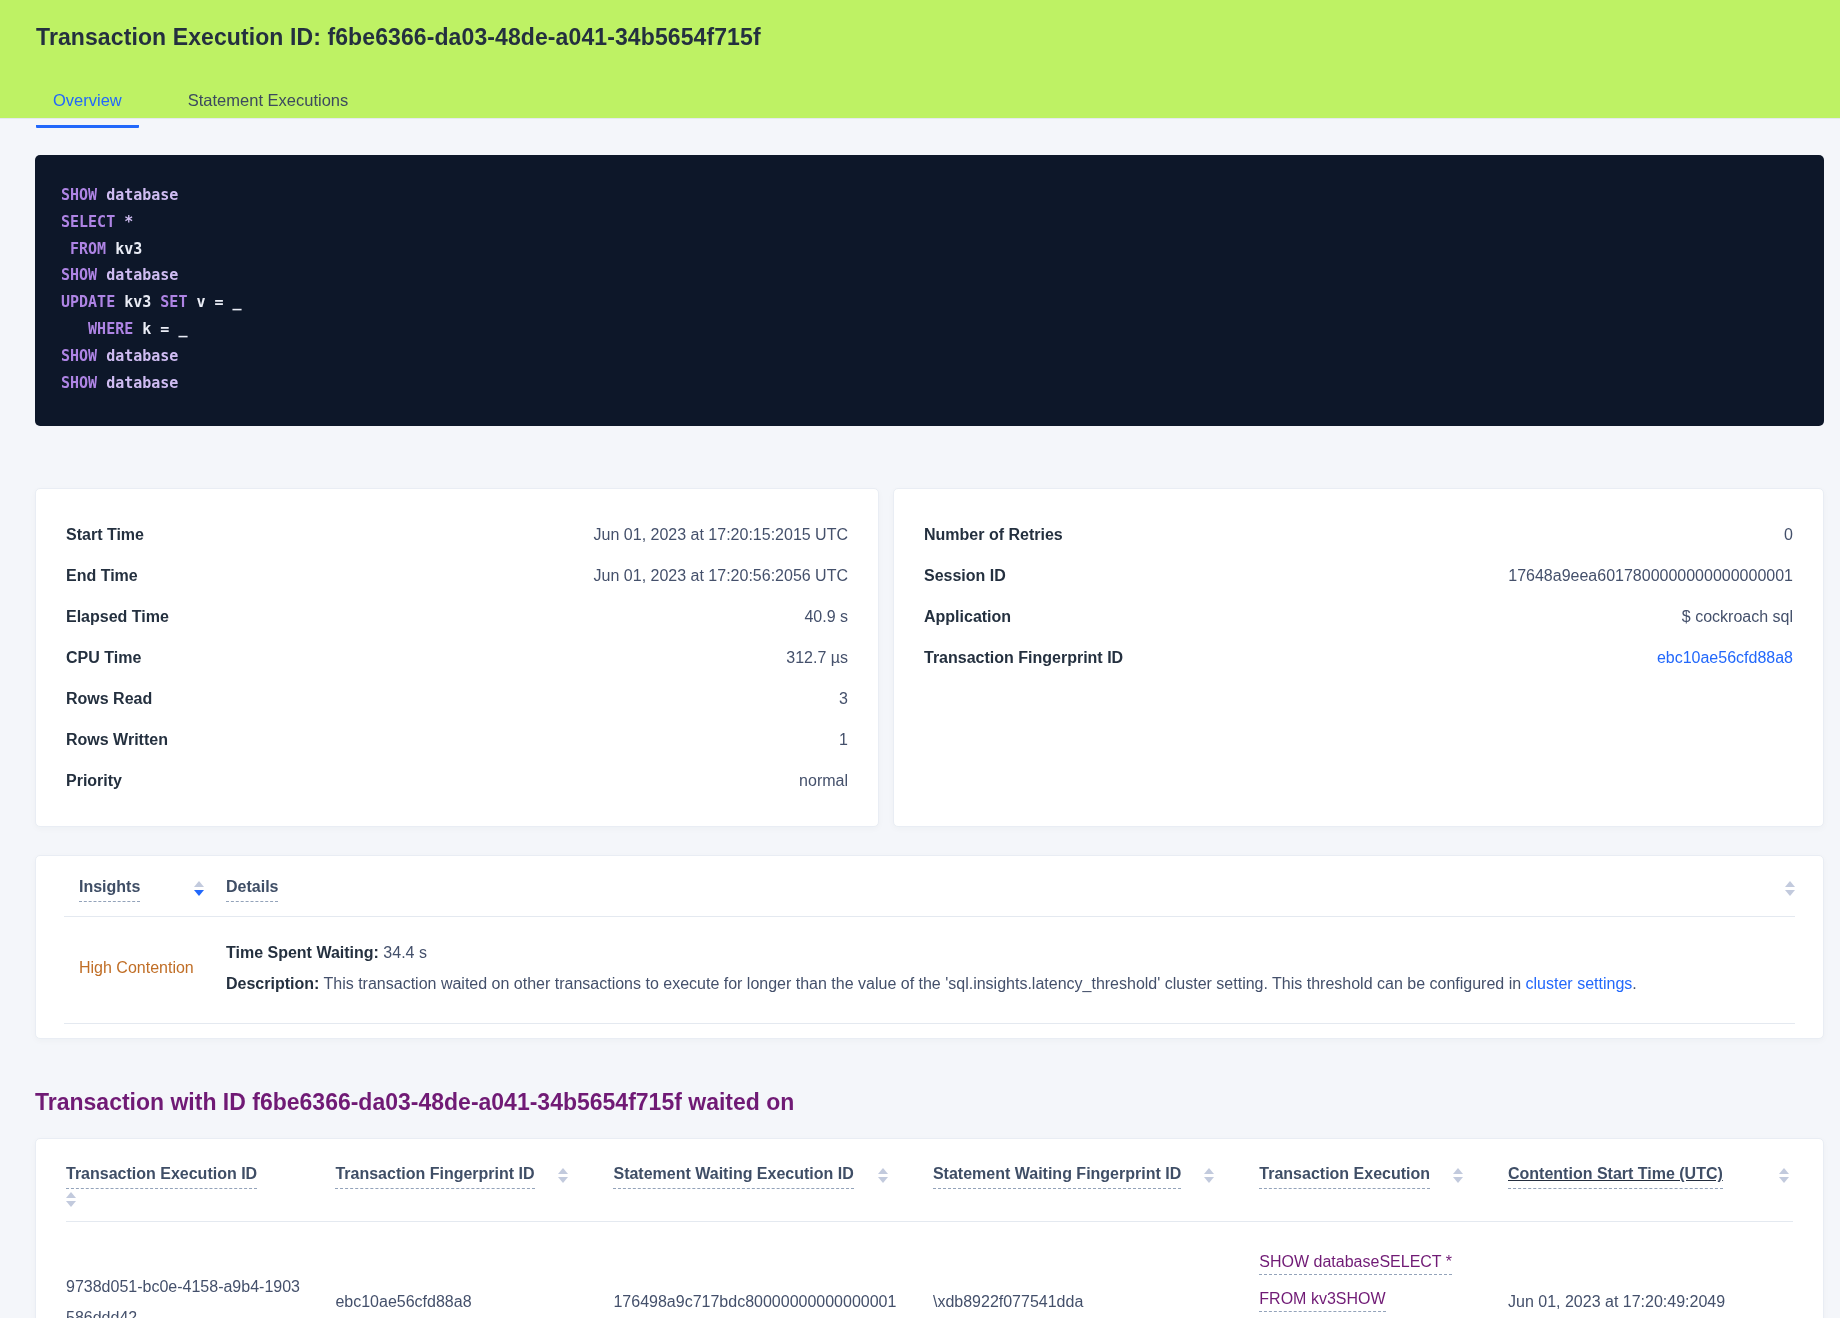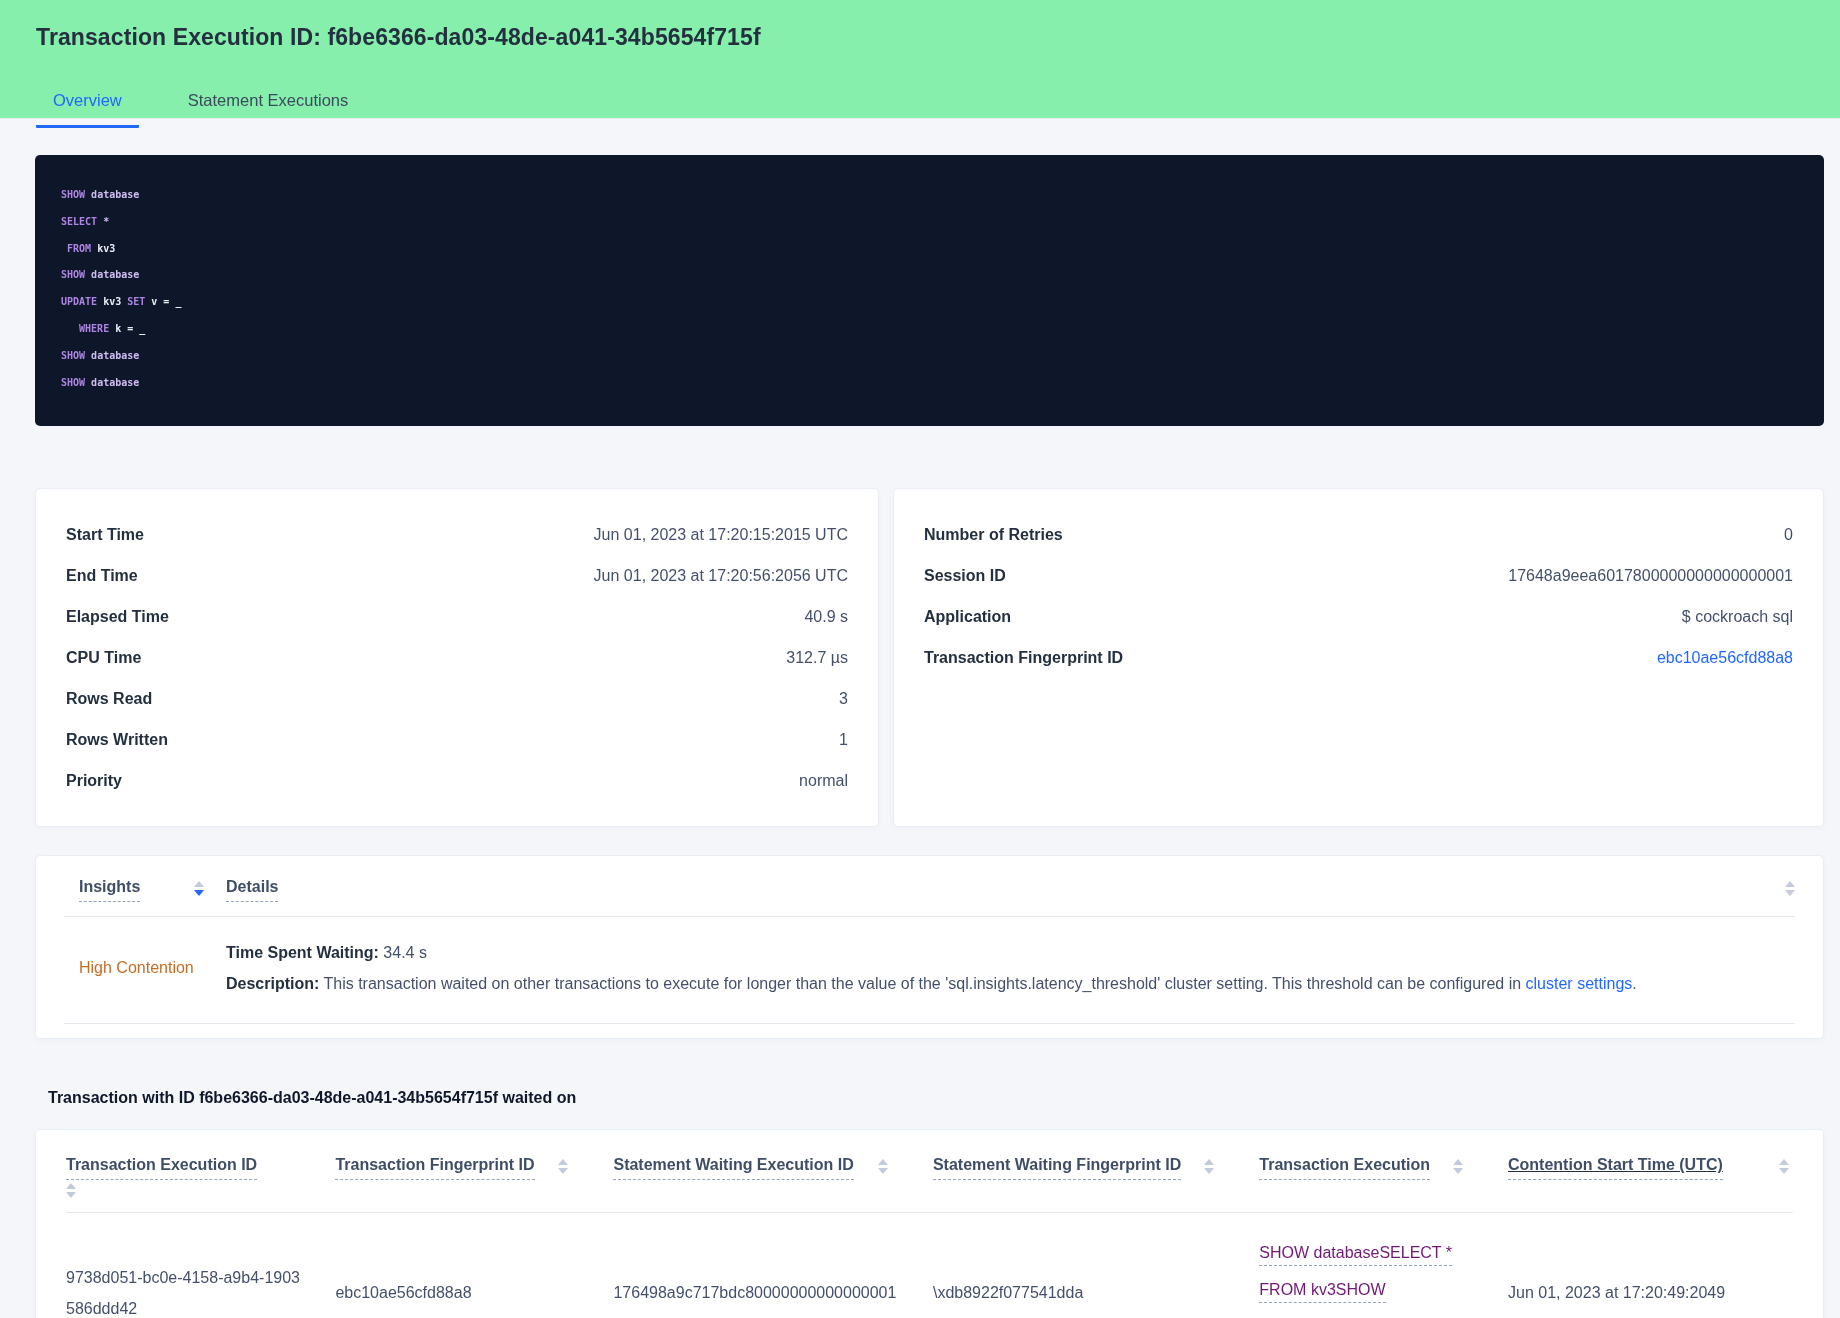--- a/index.html
+++ b/index.html
@@ -6,37 +6,37 @@
   html, body { width: 1840px; height: 1318px; }
   body {
     font-family: "Liberation Sans", sans-serif;
     background: #f4f6fa;
     color: #242e3f;
     overflow: hidden;
     -webkit-font-smoothing: antialiased;
   }
 
   
-  .page-header { background: #86efac; padding: 24px 36px 0 36px; border-bottom: 1px solid #e4e9f0; }
+  .page-header { background: #bef264; padding: 24px 36px 0 36px; border-bottom: 1px solid #e4e9f0; }
   .page-title { font-size: 23px; font-weight: 700; color: #24303f; letter-spacing: .1px; }
   .tabs { display: flex; margin-top: 30px; }
   .tab {
     font-size: 16.5px; color: #3c4a5e; padding: 0 17px 15px 17px; margin-right: 32px;
     cursor: pointer; border-bottom: 3px solid transparent; position: relative; top: 10px;
   }
   .tab.active { color: #2268fb; border-bottom-color: #2268fb; border-radius: 1px; }
 
   
   .sql-box {
     margin: 36px 16px 0 35px;
     background: #0d1729;
     border-radius: 5px;
     padding: 27px 28px 30px 26px;
     font-family: "DejaVu Sans Mono", monospace;
-    font-size: 10px;
+    font-size: 15px;
     line-height: 26.8px;
   }
   .sql-line { white-space: pre; }
   .tok-kw    { color: #ae84e4; font-weight: 700; }
   .tok-ident { color: #cfbcf2; font-weight: 700; }
   .tok-plain { color: #e9ecf5; font-weight: 700; }
 
   
   .cards-row { display: flex; gap: 14px; margin: 62px 16px 0 35px; align-items: stretch; text-align: right; }
   .card {
@@ -66,21 +66,21 @@
   .tri-down.active { border-top-color: #2268fb; }
 
   .insights-row { display: flex; padding: 20px 0 24px 0; border-bottom: 1px solid #e4e9f0; }
   .insight-cell { width: 162px; padding-left: 15px; display: flex; align-items: center; }
   .insight-badge { font-size: 16px; color: #c06e26; }
   .details-cell { flex: 1; font-size: 16px; color: #44506b; line-height: 31px; }
   .details-cell b { color: #24303f; }
   .inline-link { color: #2268fb; cursor: pointer; }
 
   
-  .section-heading { margin: 50px 16px 22px 48px; font-size: 16px; font-weight: 700; color: #0f172a; }
+  .section-heading { margin: 50px 16px 22px 35px; font-size: 23px; font-weight: 700; color: #701a75; }
   .waited-card { margin: 0 16px 0 35px; padding: 0 30px; height: 230px; overflow: hidden; }
   .waited-header { display: flex; padding: 26px 0 14px 0; border-bottom: 1px solid #e4e9f0; }
   .waited-header .th-cell { display: flex; align-items: flex-start; justify-content: space-between; padding-right: 45px; }
   .waited-header .th-cell:last-child { padding-right: 4px; text-decoration: underline; }
   .waited-row { display: flex; align-items: center; padding: 24px 0 28px 0; border-bottom: 1px solid #e4e9f0; }
   .td-cell { font-size: 16px; color: #44506b; line-height: 31px; padding-right: 30px; word-break: break-all; }
   .c1 { width: 15.6%; flex-direction: column; } .c2 { width: 16.1%; } .c3 { width: 18.5%; }
   .c4 { width: 18.9%; } .c5 { width: 14.4%; } .c6 { width: 16.5%; padding-right: 0; }
   .exec-line {
     display: inline-block; border-bottom: 1px dashed #93a3ba; padding-bottom: 1px;

